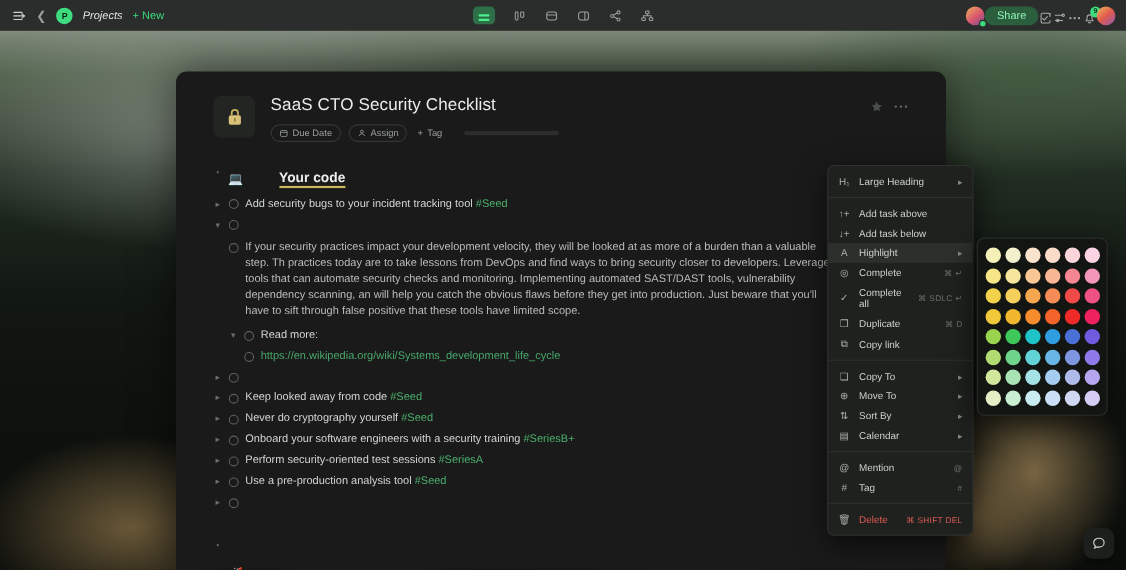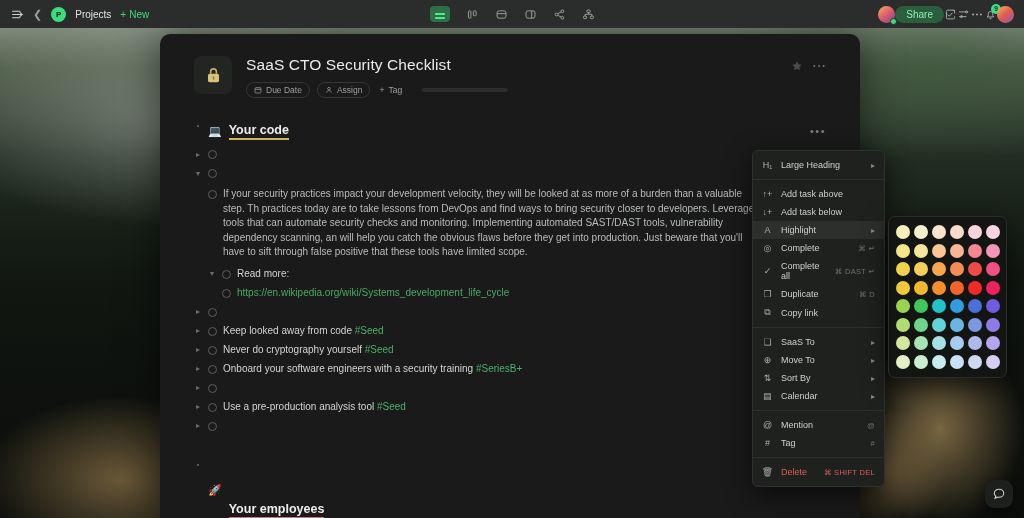--- a/index.html
+++ b/index.html
@@ -33,33 +33,33 @@
   #topbar {
     position: absolute; top: 0; left: 0; right: 0; height: 28px;
     background: #2a2d2b;
     display: flex; align-items: center;
     font-size: 10px; color: #cfd3cf;
     z-index: 40;
   }
   #topbar .left { display: flex; align-items: center; gap: 9px; padding-left: 11px; }
   #topbar .center { position:absolute; left:0; right:0; display:flex; justify-content:center; align-items:center; gap: 16px; pointer-events:none;}
   #topbar .center > * { pointer-events:auto; }
-  #topbar .right { margin-left: auto; display: flex; align-items: center; padding-right: 10px; }
+  #topbar .right { margin-left: auto; display: flex; align-items: flex-end; padding-right: 10px; }
 
   .ic { display:inline-flex; align-items:center; justify-content:center; }
   .ic svg { display:block; }
 
   .proj-dot {
     width: 15px; height: 15px; border-radius: 50%;
     background: #3ddc7e; color: #0c2316; font-size: 8px; font-weight: bold;
     display: flex; align-items: center; justify-content: center;
   }
   .new-btn { color: #3ddc7e; font-size: 10px; display: flex; align-items: center; gap: 3px; }
   .chev { color: #9aa09a; font-size: 11px; }
-  .projects-label { font-size: 10px; color: #e2e6e2; }
+  .projects-label { font-size: 10px; color: #e2e6e2; font-style: italic; }
 
   .view-chip {
     width: 20px; height: 16px; border-radius: 4px;
     background: #2f6f48; display:flex; align-items:center; justify-content:center;
   }
   .view-chip i { display:block; width:10px; height:2.5px; background:#4cf08b; border-radius:1px; box-shadow:0 4px 0 #4cf08b; }
   .view-chip i::after{content:"";display:block;}
 
   .share-btn {
     background: #2b5e3d; color: #8ff0b4; font-size: 10px;
@@ -77,21 +77,21 @@
   }
   .bell-wrap { position: relative; }
   .bell-wrap .cnt {
     position:absolute; top:-4px; right:-4px; min-width:10px;height:10px;
     border-radius:5px;background:#3ddc7e;color:#06301a;font-size:6.5px;
     display:flex;align-items:center;justify-content:center;padding:0 2px;font-weight:bold;
   }
 
   
   #doc {
-    position: absolute; left: 160px; top: 34px; width: 700px; bottom: 0;
+    position: absolute; left: 160px; top: 65px; width: 700px; bottom: 0;
     background: #191a19;
     border-radius: 10px 10px 0 0;
     box-shadow: 0 0 40px rgba(0,0,0,.55);
     overflow: hidden;
     z-index: 10;
   }
   #doc-inner { padding: 22px 34px 0 34px; }
 
   .doc-head { display: flex; gap: 14px; align-items: flex-start; }
   .lock-tile {
@@ -329,28 +329,29 @@
         </span>
       </div>
     </div>
 
     <div class="list">
 
       <div class="row" style="margin-top:10px">
         <span class="bullet">•</span>
         <div class="sect" style="flex:1">
           <span class="emoji">💻</span>
-          <span class="name" style="border-bottom-color: rgb(205, 182, 94);">Your code</span>
+          <span class="name" style="border-bottom-color: rgb(205, 182, 94); margin-left: 25px;">Your code</span>
           <span class="sect-dots">•••</span>
         </div>
       </div>
 
       <div class="row">
         <span class="bullet tri">▸</span>
         <span class="cbox"></span>
+        <span class="txt"><span>Add security bugs to your incident tracking tool </span><span class="tag-seed">#Seed</span></span>
       </div>
 
       <div class="row">
         <span class="bullet tri">▾</span>
         <span class="cbox"></span>
       </div>
 
       <div class="row ind1" style="padding-top:4px">
         <span class="cbox"></span>
         <span class="txt para">If your security practices impact your development velocity, they will be looked at as more of a burden than a valuable step. Th practices today are to take lessons from DevOps and find ways to bring security closer to developers. Leverage tools that can automate security checks and monitoring. Implementing automated SAST/DAST tools, vulnerability dependency scanning, an will help you catch the obvious flaws before they get into production. Just beware that you'll have to sift through false positive that these tools have limited scope.</span>
@@ -382,20 +383,21 @@
         <span class="txt"><span>Never do cryptography yourself </span><span class="tag-seed">#Seed</span></span>
       </div>
       <div class="row">
         <span class="bullet tri">▸</span>
         <span class="cbox"></span>
         <span class="txt"><span>Onboard your software engineers with a security training </span><span class="tag-b">#SeriesB+</span></span>
       </div>
       <div class="row">
         <span class="bullet tri">▸</span>
         <span class="cbox"></span>
+        <span class="txt"><span>Perform security-oriented test sessions </span><span class="tag-b">#SeriesA</span></span>
       </div>
       <div class="row">
         <span class="bullet tri">▸</span>
         <span class="cbox"></span>
         <span class="txt"><span>Use a pre-production analysis tool </span><span class="tag-seed">#Seed</span></span>
       </div>
       <div class="row">
         <span class="bullet tri">▸</span>
         <span class="cbox"></span>
       </div>
@@ -439,35 +441,35 @@
       <span class="arr">▸</span>
     </div>
     <div class="mi">
       <span class="mic">◎</span>
       <span class="mlabel">Complete</span>
       <span class="sc">⌘ ↵</span>
     </div>
     <div class="mi">
       <span class="mic">✓</span>
       <span class="mlabel">Complete all</span>
-      <span class="sc">⌘ DAST ↵</span>
+      <span class="sc">⌘ SDLC ↵</span>
     </div>
     <div class="mi">
       <span class="mic">❐</span>
       <span class="mlabel">Duplicate</span>
       <span class="sc">⌘ D</span>
     </div>
     <div class="mi">
       <span class="mic">⧉</span>
       <span class="mlabel">Copy link</span>
     </div>
     <div class="msep"></div>
     <div class="mi">
       <span class="mic">❏</span>
-      <span class="mlabel">SaaS To</span>
+      <span class="mlabel">Copy To</span>
       <span class="arr">▸</span>
     </div>
     <div class="mi">
       <span class="mic">⊕</span>
       <span class="mlabel">Move To</span>
       <span class="arr">▸</span>
     </div>
     <div class="mi">
       <span class="mic">⇅</span>
       <span class="mlabel">Sort By</span>

